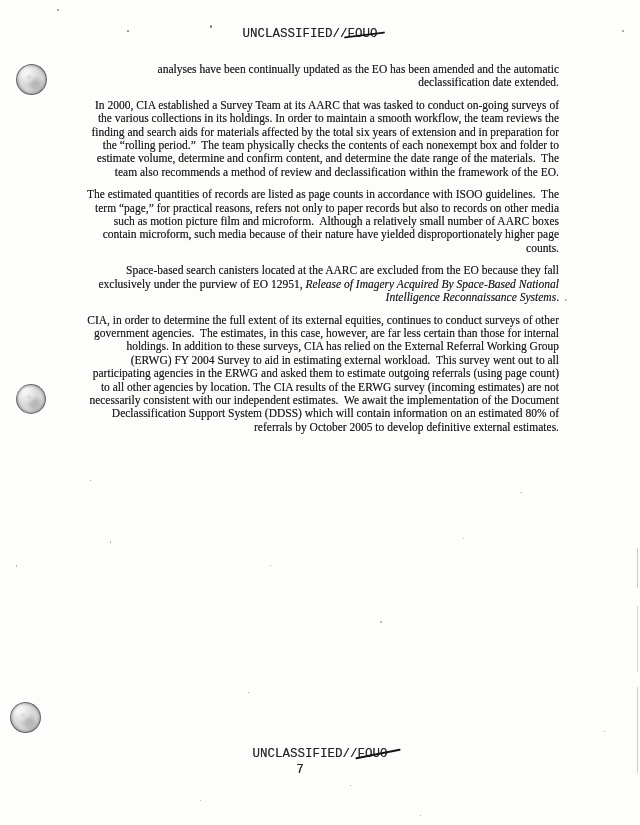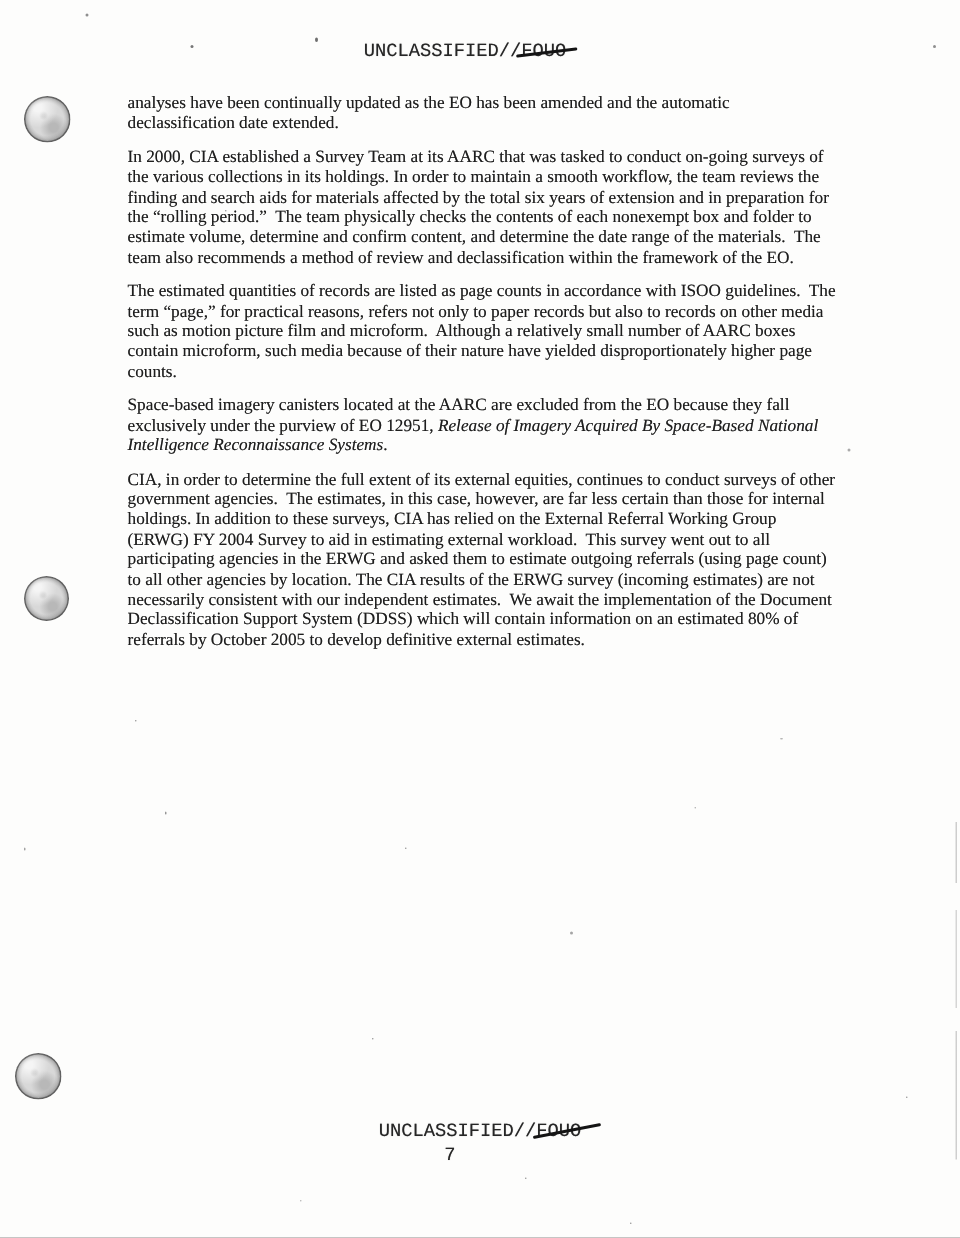--- a/index.html
+++ b/index.html
@@ -37,21 +37,21 @@
     position:absolute; top:50%; height:2px; background:#141414;
     border-radius:1px;
   }
   .strike-header { left:-4px; right:-7px; transform:rotate(-7deg); }
   .strike-footer { left:-3px; right:-13px; height:2.3px; top:44%; transform:rotate(-11deg); }
   .doc-body {
     position:absolute; left:85px; top:63px; width:474px;
     font-size:11.5px; line-height:13.4px;
     text-shadow:0 0 0.3px rgba(30,30,30,0.6);
   }
-  .doc-body p { margin:0 0 9px 0; white-space:pre-wrap; }
+  .doc-body p { margin:0 0 9px 0; white-space:pre-wrap;text-align:right; }
   .doc-body em { font-style:italic; }
   .hole-punch {
     position:absolute; border-radius:50%;
     background:
       radial-gradient(circle at 30% 25%, rgba(255,255,255,.75) 0 8%, rgba(255,255,255,0) 42%),
       radial-gradient(circle at 64% 68%, rgba(110,110,110,.30) 0 10%, rgba(110,110,110,0) 32%),
       radial-gradient(circle at 42% 42%, rgba(90,90,90,.25) 0 4%, rgba(90,90,90,0) 12%),
       radial-gradient(circle, #d8d8d8 0 50%, #c0c0c0 66%, #6a6a6a 84%, #989898 93%, #cccccc 100%);
     box-shadow: inset 0 0 0 1px rgba(55,55,55,.55), inset 0 0 3px 1px rgba(70,70,70,.45);
   }
@@ -73,21 +73,21 @@
   <div class="hole-punch hp1"></div>
   <div class="hole-punch hp2"></div>
   <div class="hole-punch hp3"></div>
 
   <div class="header-classification mono"><span>UNCLASSIFIED//</span><span class="struck"><span>FOUO</span><span class="strike strike-header"></span></span></div>
 
   <div class="doc-body">
     <p>analyses have been continually updated as the EO has been amended and the automatic declassification date extended.</p>
     <p>In 2000, CIA established a Survey Team at its AARC that was tasked to conduct on-going surveys of the various collections in its holdings. In order to maintain a smooth workflow, the team reviews the finding and search aids for materials affected by the total six years of extension and in preparation for the “rolling period.”  The team physically checks the contents of each nonexempt box and folder to estimate volume, determine and confirm content, and determine the date range of the materials.  The team also recommends a method of review and declassification within the framework of the EO.</p>
     <p>The estimated quantities of records are listed as page counts in accordance with ISOO guidelines.  The term “page,” for practical reasons, refers not only to paper records but also to records on other media such as motion picture film and microform.  Although a relatively small number of AARC boxes contain microform, such media because of their nature have yielded disproportionately higher page counts.</p>
-    <p><span>Space-based imagery canisters located at the AARC are excluded from the EO because they fall exclusively under the purview of EO 12951, </span><em>Release of Imagery Acquired By Space-Based National Intelligence Reconnaissance Systems</em><span>.</span></p>
+    <p><span>Space-based search canisters located at the AARC are excluded from the EO because they fall exclusively under the purview of EO 12951, </span><em>Release of Imagery Acquired By Space-Based National Intelligence Reconnaissance Systems</em><span>.</span></p>
     <p>CIA, in order to determine the full extent of its external equities, continues to conduct surveys of other government agencies.  The estimates, in this case, however, are far less certain than those for internal holdings. In addition to these surveys, CIA has relied on the External Referral Working Group (ERWG) FY 2004 Survey to aid in estimating external workload.  This survey went out to all participating agencies in the ERWG and asked them to estimate outgoing referrals (using page count) to all other agencies by location. The CIA results of the ERWG survey (incoming estimates) are not necessarily consistent with our independent estimates.  We await the implementation of the Document Declassification Support System (DDSS) which will contain information on an estimated 80% of referrals by October 2005 to develop definitive external estimates.</p>
   </div>
 
   <div class="footer-classification mono"><span>UNCLASSIFIED//</span><span class="struck"><span>FOUO</span><span class="strike strike-footer"></span></span></div>
 
   <div class="page-number mono">7</div>
 
   <div>
     <div class="speck" style="left:57px;top:9px;width:2px;height:2px;"></div>
     <div class="speck" style="left:127px;top:30px;width:2px;height:2px;background:#777;"></div>

